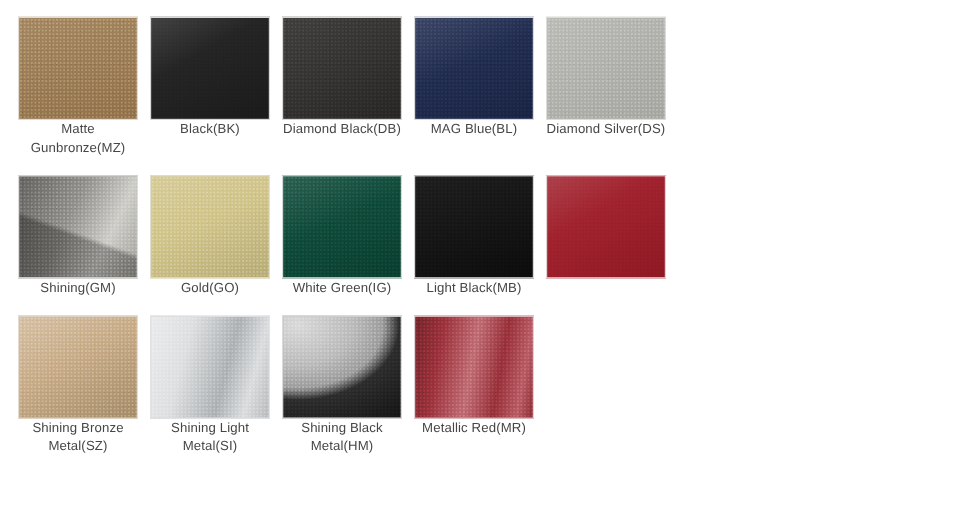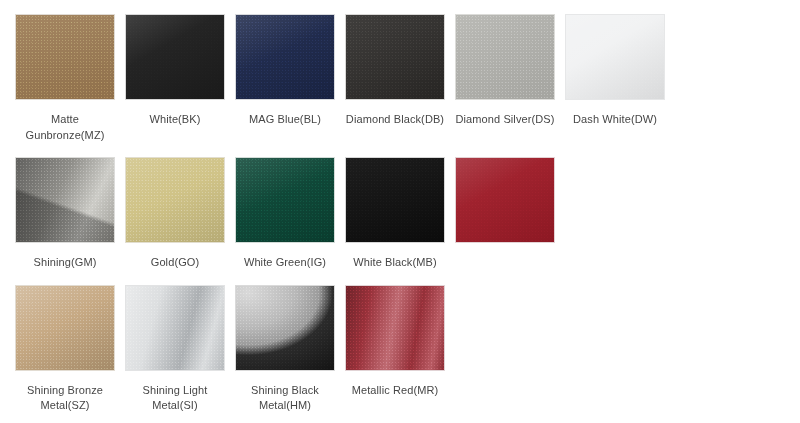--- a/index.html
+++ b/index.html
@@ -66,21 +66,21 @@
       radial-gradient(rgba(0,0,0,0.22) 0.6px, transparent 0.7px),
       radial-gradient(rgba(255,255,255,0.16) 0.5px, transparent 0.6px);
     background-size: 3px 3px, 4px 4px, 5px 5px;
     background-position: 0 0, 1px 2px, 2px 1px;
     opacity: 0.85;
     mix-blend-mode: overlay;
   }
   .swatch-chip.flat::after { opacity: 0.22; }
 
   .swatch-label {
-    margin-top: 12px;
+    margin-top: 1px;
     width: 104px;
     text-align: center;
     font-size: 11px;
     line-height: 15.5px;
     color: #464646;
     letter-spacing: 0.1px;
     white-space: pre-line;
   }
 </style>
 </head>
@@ -88,55 +88,51 @@
 
 <div id="swatch-grid">
     <div class="swatch-row">
       <div class="swatch-cell">
         <div class="swatch-chip" style="background-color: rgb(154, 120, 80); border-color: rgb(224, 219, 212); background-image: linear-gradient(165deg, rgba(255, 255, 255, 0.1) 0%, rgba(0, 0, 0, 0.07) 100%);"></div>
         <div class="swatch-label">Matte
 Gunbronze(MZ)</div>
       </div>
       <div class="swatch-cell">
         <div class="swatch-chip flat" style="background-color: rgb(29, 29, 29); border-color: rgb(216, 216, 216); background-image: linear-gradient(150deg, rgba(255, 255, 255, 0.16) 0%, rgba(255, 255, 255, 0.03) 38%, rgba(0, 0, 0, 0.1) 100%);"></div>
-        <div class="swatch-label">White(BK)</div>
+        <div class="swatch-label">Black(BK)</div>
+      </div>
+      <div class="swatch-cell">
+        <div class="swatch-chip" style="background-color: rgb(42, 40, 38); border-color: rgb(217, 216, 214); background-image: linear-gradient(150deg, rgba(255, 255, 255, 0.1) 0%, rgba(0, 0, 0, 0.08) 100%);"></div>
+        <div class="swatch-label">Diamond Black(DB)</div>
       </div>
       <div class="swatch-cell">
         <div class="swatch-chip" style="background-color: rgb(28, 39, 73); border-color: rgb(216, 218, 222); background-image: linear-gradient(155deg, rgba(255, 255, 255, 0.14) 0%, rgba(255, 255, 255, 0.02) 45%, rgba(0, 0, 0, 0.12) 100%);"></div>
         <div class="swatch-label">MAG Blue(BL)</div>
       </div>
       <div class="swatch-cell">
-        <div class="swatch-chip" style="background-color: rgb(42, 40, 38); border-color: rgb(217, 216, 214); background-image: linear-gradient(150deg, rgba(255, 255, 255, 0.1) 0%, rgba(0, 0, 0, 0.08) 100%);"></div>
-        <div class="swatch-label">Diamond Black(DB)</div>
-      </div>
-      <div class="swatch-cell">
         <div class="swatch-chip" style="background-color: rgb(178, 178, 173); border-color: rgb(220, 220, 217); background-image: linear-gradient(150deg, rgba(255, 255, 255, 0.1) 0%, rgba(0, 0, 0, 0.08) 100%);"></div>
         <div class="swatch-label">Diamond Silver(DS)</div>
-      </div>
-      <div class="swatch-cell">
-        <div class="swatch-chip flat" style="background-color: rgb(241, 242, 243); border-color: rgb(230, 231, 232); background-image: linear-gradient(150deg, rgba(255, 255, 255, 0.16) 0%, rgba(255, 255, 255, 0.03) 38%, rgba(0, 0, 0, 0.1) 100%);"></div>
-        <div class="swatch-label">Dash White(DW)</div>
       </div>
     </div>
     <div class="swatch-row">
       <div class="swatch-cell">
         <div class="swatch-chip" style="background-color: rgb(142, 141, 136); border-color: rgb(220, 220, 218); background-image: linear-gradient(200deg, rgba(255, 255, 255, 0) 0%, rgba(255, 255, 255, 0) 54%, rgba(0, 0, 0, 0.3) 58%, rgba(0, 0, 0, 0.34) 100%), linear-gradient(115deg, rgba(60, 60, 60, 0.55) 0%, rgba(150, 150, 148, 0.1) 42%, rgba(255, 255, 250, 0.55) 72%, rgba(210, 208, 200, 0.25) 100%);"></div>
         <div class="swatch-label">Shining(GM)</div>
       </div>
       <div class="swatch-cell">
         <div class="swatch-chip" style="background-color: rgb(207, 194, 133); border-color: rgb(226, 222, 208); background-image: linear-gradient(155deg, rgba(255, 255, 255, 0.14) 0%, rgba(255, 255, 255, 0.02) 45%, rgba(0, 0, 0, 0.12) 100%);"></div>
         <div class="swatch-label">Gold(GO)</div>
       </div>
       <div class="swatch-cell">
         <div class="swatch-chip" style="background-color: rgb(11, 68, 52); border-color: rgb(211, 220, 216); background-image: linear-gradient(155deg, rgba(255, 255, 255, 0.14) 0%, rgba(255, 255, 255, 0.02) 45%, rgba(0, 0, 0, 0.12) 100%);"></div>
         <div class="swatch-label">White Green(IG)</div>
       </div>
       <div class="swatch-cell">
         <div class="swatch-chip" style="background-color: rgb(12, 12, 12); border-color: rgb(214, 214, 214); background-image: linear-gradient(160deg, rgba(255, 255, 255, 0.07) 0%, rgba(0, 0, 0, 0.06) 100%);"></div>
-        <div class="swatch-label">White Black(MB)</div>
+        <div class="swatch-label">Light Black(MB)</div>
       </div>
       <div class="swatch-cell">
         <div class="swatch-chip flat" style="background-color: rgb(156, 27, 39); border-color: rgb(227, 210, 212); background-image: linear-gradient(150deg, rgba(255, 255, 255, 0.16) 0%, rgba(255, 255, 255, 0.03) 38%, rgba(0, 0, 0, 0.1) 100%);"></div>
       </div>
     </div>
     <div class="swatch-row">
       <div class="swatch-cell">
         <div class="swatch-chip" style="background-color: rgb(195, 164, 124); border-color: rgb(226, 220, 210); background-image: linear-gradient(150deg, rgba(255, 255, 255, 0.3) 0%, rgba(255, 255, 255, 0.06) 45%, rgba(0, 0, 0, 0.16) 100%);"></div>
         <div class="swatch-label">Shining Bronze
 Metal(SZ)</div>

